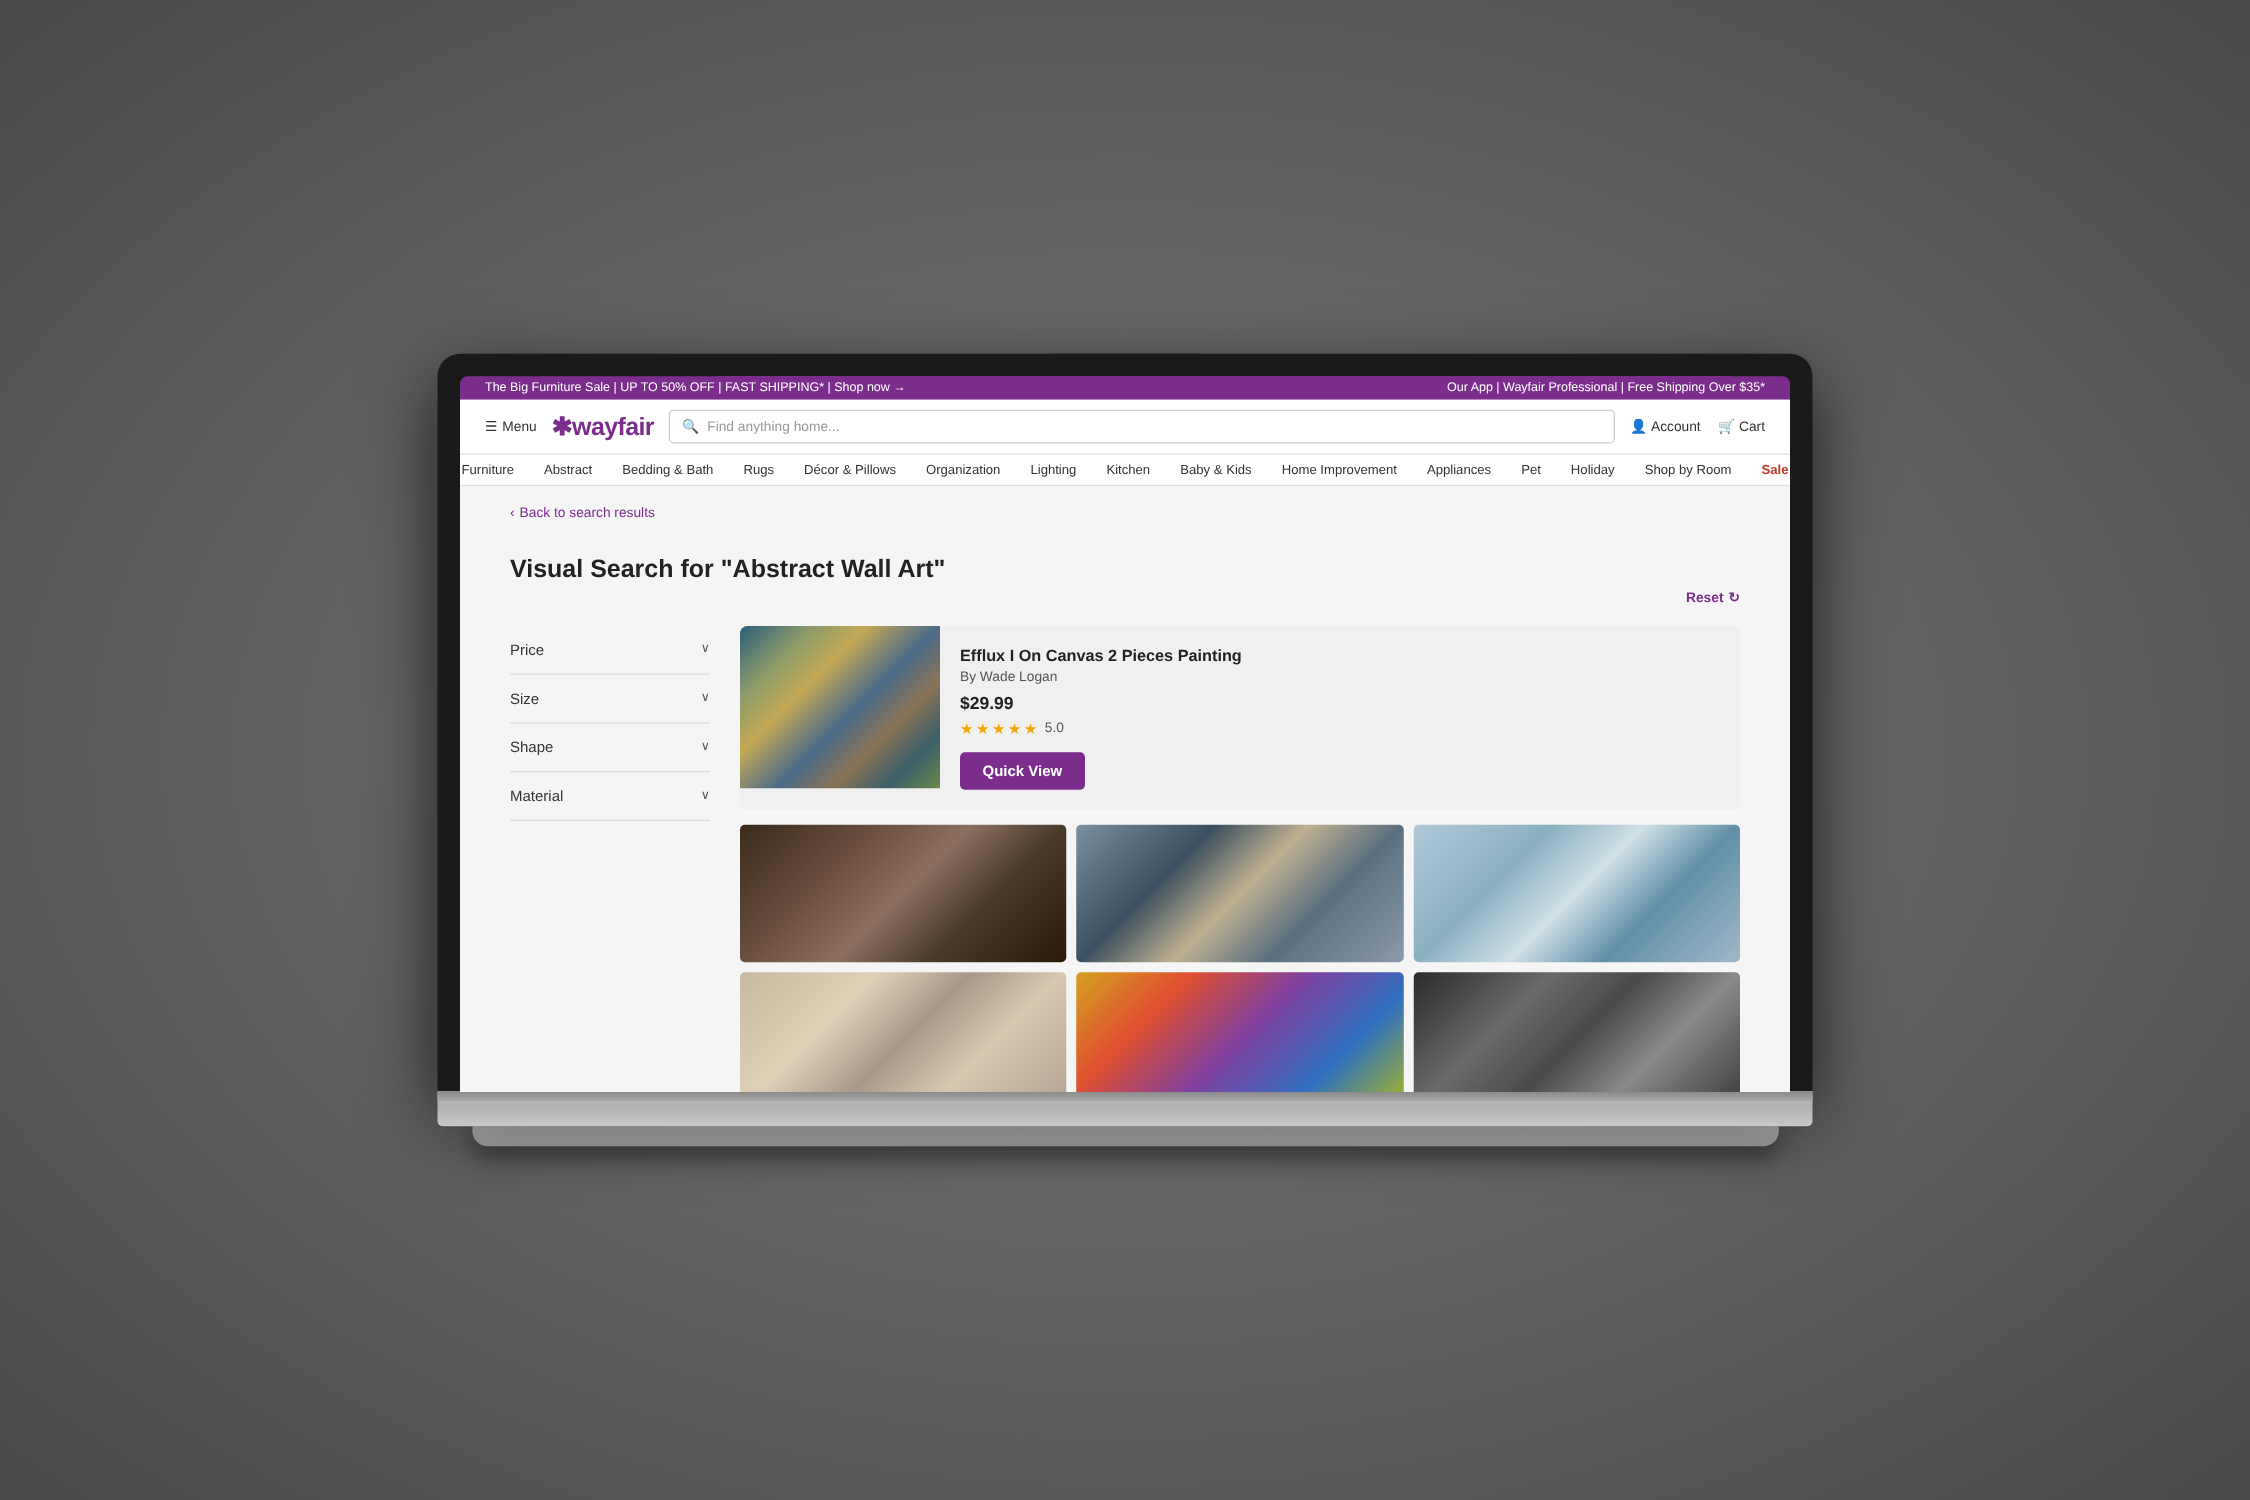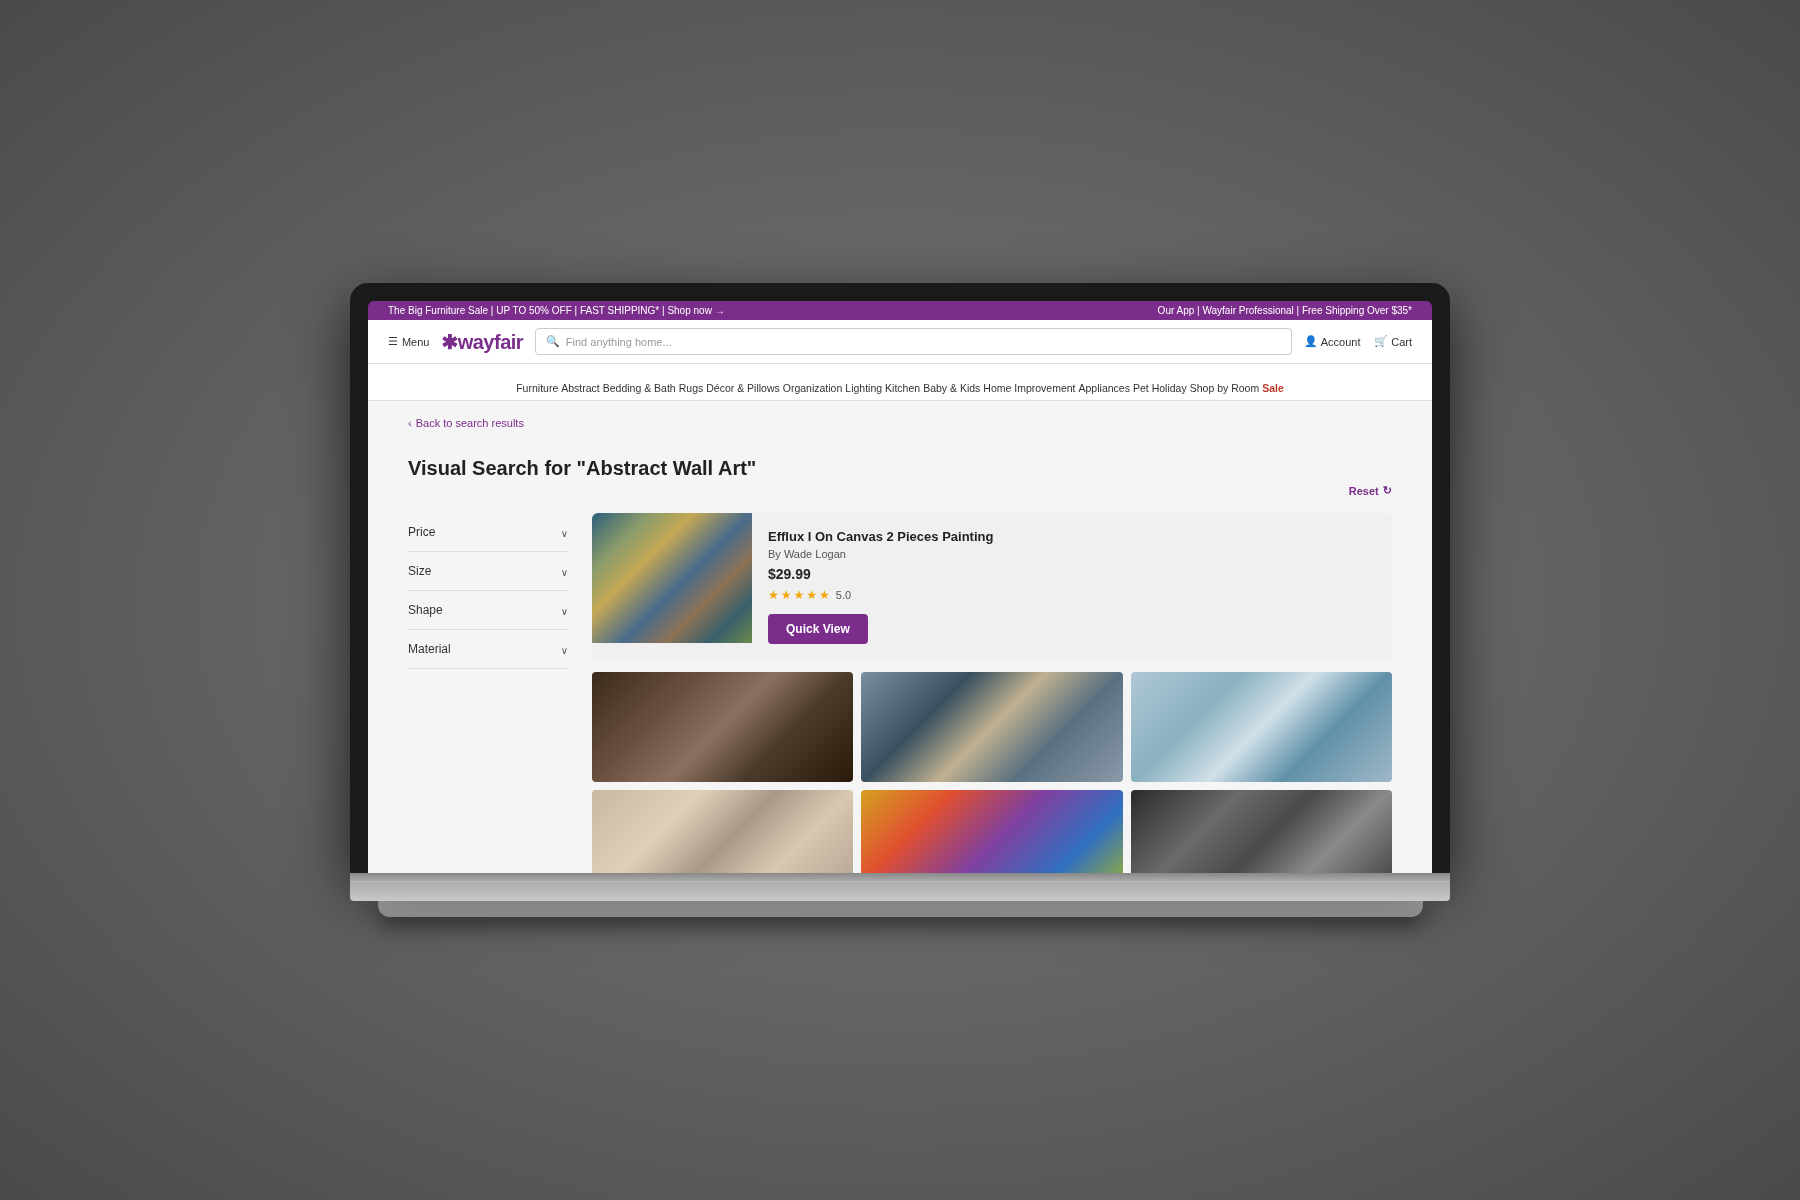--- a/index.html
+++ b/index.html
@@ -132,24 +132,23 @@
       display: flex;
       align-items: center;
       gap: 3px;
       cursor: pointer;
     }
 
     .nav-bar {
       border-bottom: 1px solid #e0e0e0;
       padding: 6px 20px;
       display: flex;
-      gap: 3px;
+      gap: 24px;
       align-items: center;
       justify-content: center;
-      margin-top: 12px;
     }
 
     .nav-item {
       font-size: 10.5px;
       color: #333;
       cursor: pointer;
       white-space: nowrap;
     }
 
     .nav-item.sale {
@@ -206,21 +205,21 @@
     .filters-panel {
       width: 160px;
       flex-shrink: 0;
     }
 
     .filter-item {
       border-bottom: 1px solid #ddd;
       padding: 12px 0;
       display: flex;
       justify-content: space-between;
-      align-items: flex-end;
+      align-items: flex-start;
       font-size: 12px;
       color: #333;
       cursor: pointer;
     }
 
     .chevron-down {
       font-size: 10px;
       color: #555;
     }
 

